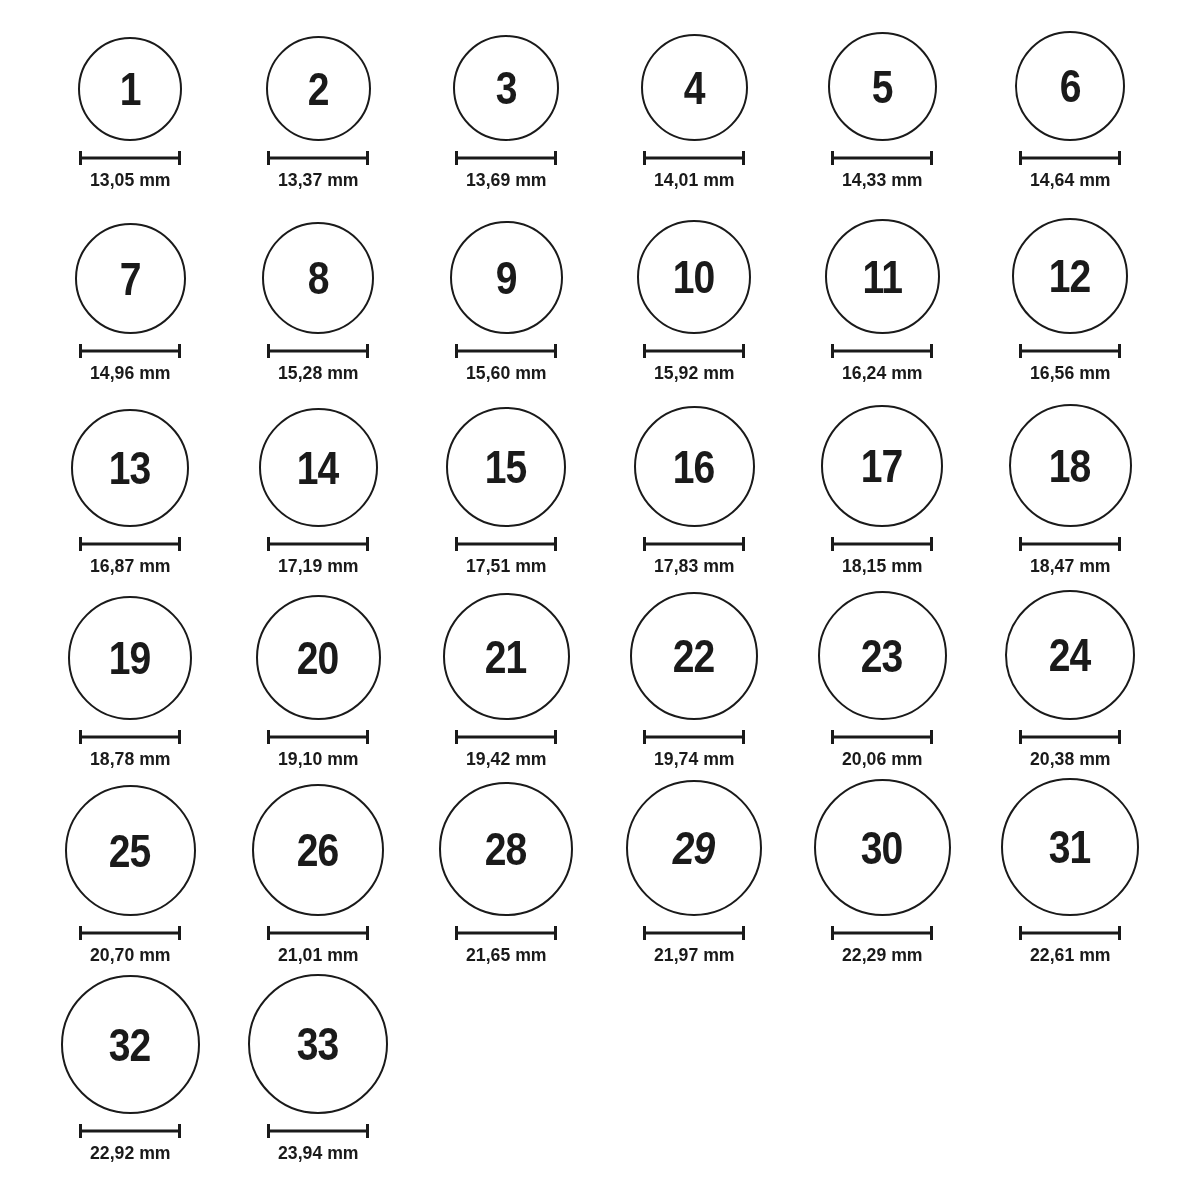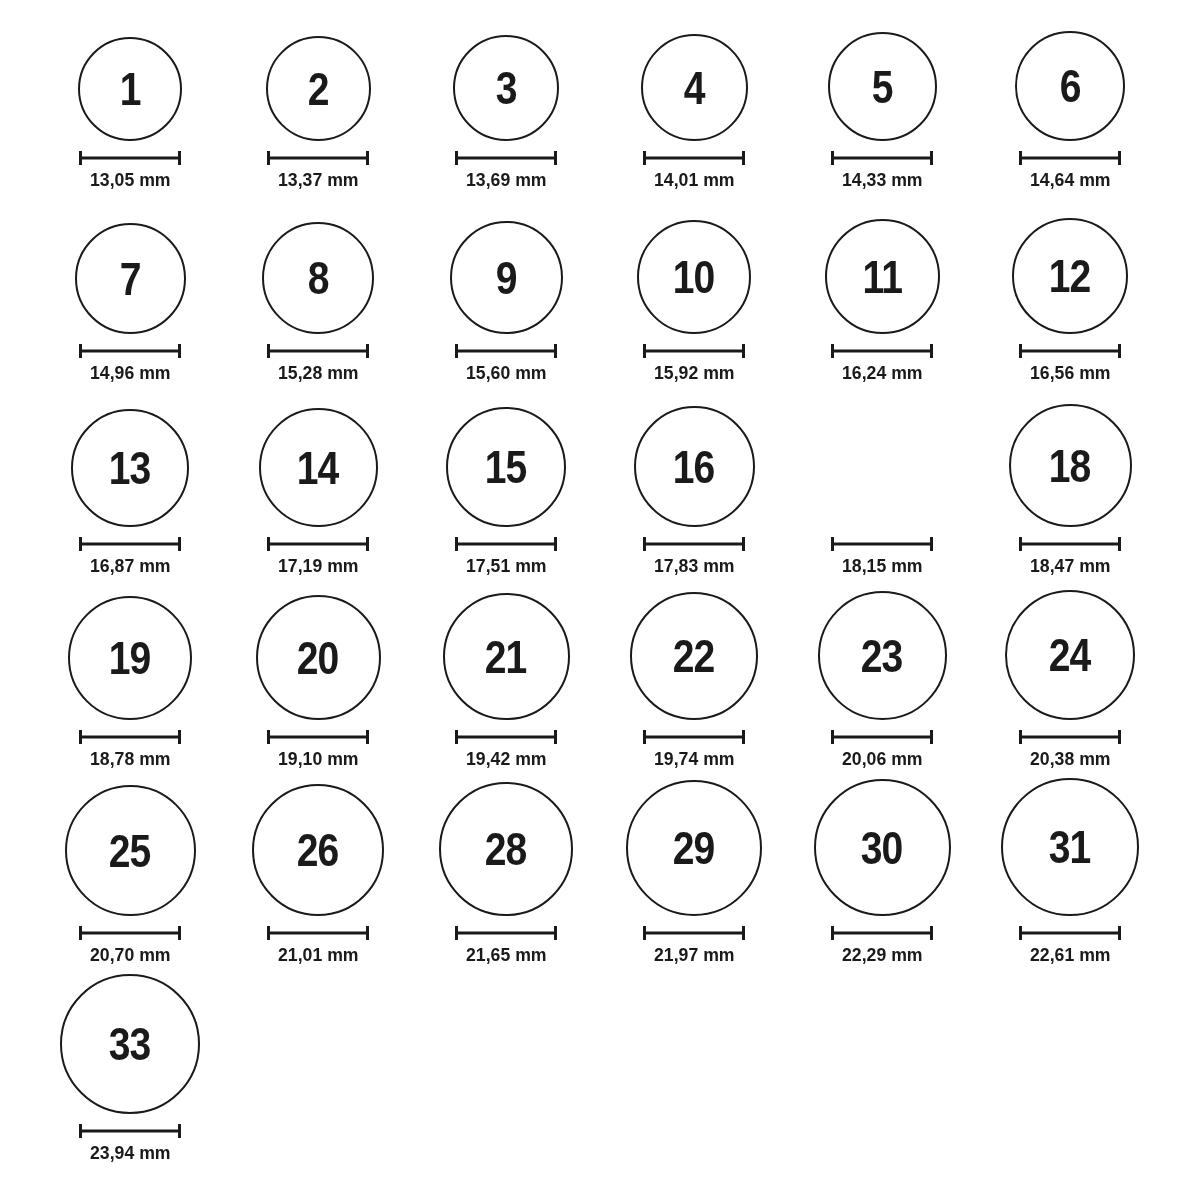--- a/index.html
+++ b/index.html
@@ -201,20 +201,23 @@
 
   <div class="cell">
     <div class="circle" style="width: 121px; height: 121px;">
       <span class="num">16</span>
     </div>
     <div class="measure"></div>
     <div class="label">17,83 mm</div>
   </div>
 
   <div class="cell">
+    <div class="circle" style="width: 122px; height: 122px;">
+      <span class="num">17</span>
+    </div>
     <div class="measure"></div>
     <div class="label">18,15 mm</div>
   </div>
 
   <div class="cell">
     <div class="circle" style="width: 123px; height: 123px;">
       <span class="num">18</span>
     </div>
     <div class="measure"></div>
     <div class="label">18,47 mm</div>
@@ -287,21 +290,21 @@
 
   <div class="cell">
     <div class="circle" style="width: 134px; height: 134px;">
       <span class="num">28</span>
     </div>
     <div class="measure"></div>
     <div class="label">21,65 mm</div>
   </div>
 
   <div class="cell">
-    <div class="circle" style="width: 136px; height: 136px;">
+    <div class="circle" style="width: 136px; height: 136px; font-style: italic;">
       <span class="num">29</span>
     </div>
     <div class="measure"></div>
     <div class="label">21,97 mm</div>
   </div>
 
   <div class="cell">
     <div class="circle" style="width: 137px; height: 137px;">
       <span class="num">30</span>
     </div>
@@ -310,20 +313,27 @@
   </div>
 
   <div class="cell">
     <div class="circle" style="width: 138px; height: 138px;">
       <span class="num">31</span>
     </div>
     <div class="measure"></div>
     <div class="label">22,61 mm</div>
   </div>
 
+  <div class="cell">
+    <div class="circle" style="width: 139px; height: 139px;">
+      <span class="num">32</span>
+    </div>
+    <div class="measure"></div>
+    <div class="label">22,92 mm</div>
+  </div>
 
   <div class="cell">
     <div class="circle" style="width: 140px; height: 140px;">
       <span class="num">33</span>
     </div>
     <div class="measure"></div>
     <div class="label">23,94 mm</div>
   </div>
 </div>
 

